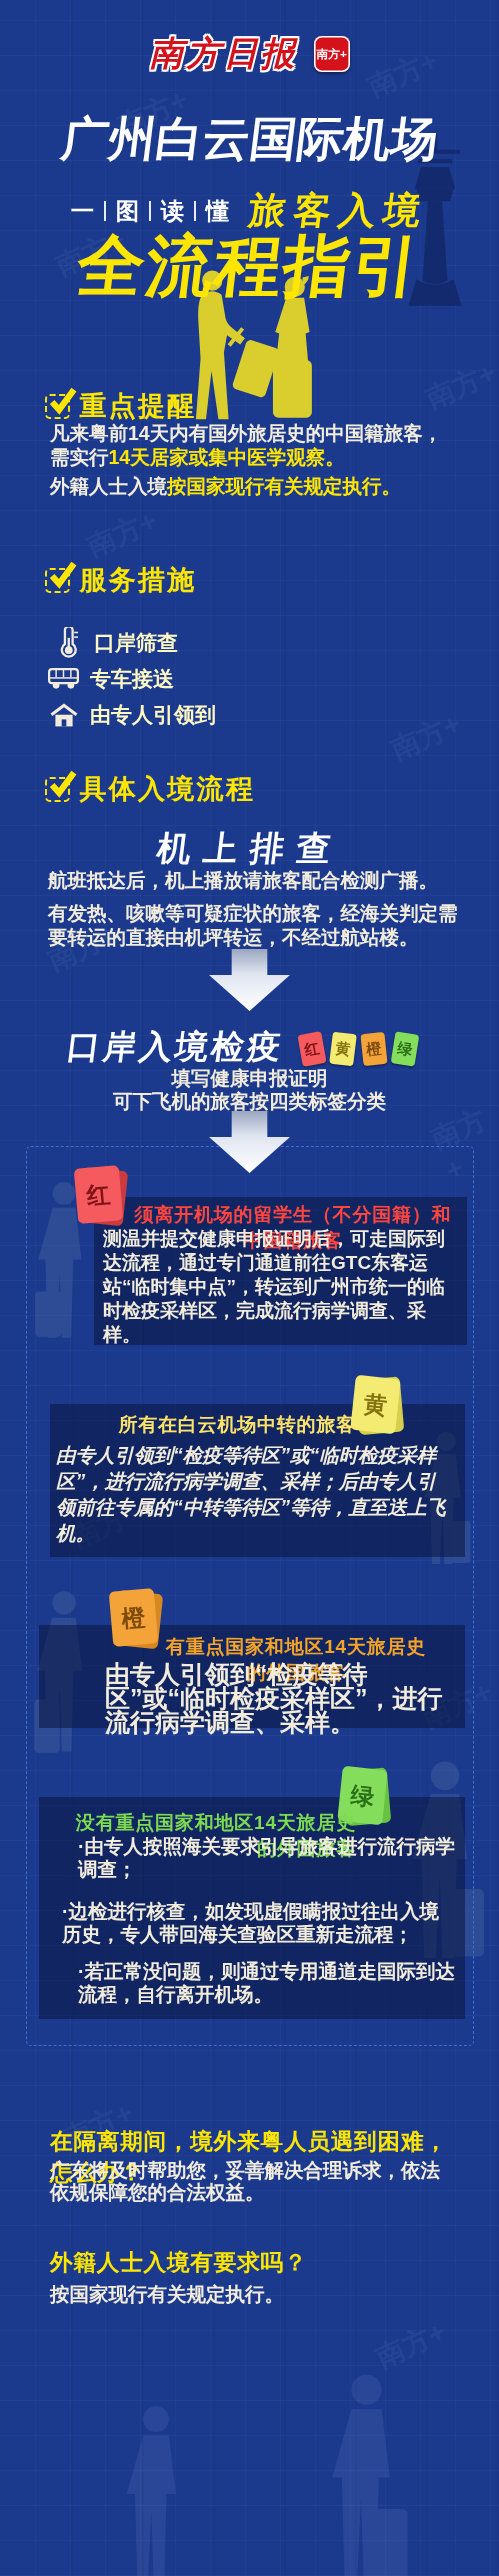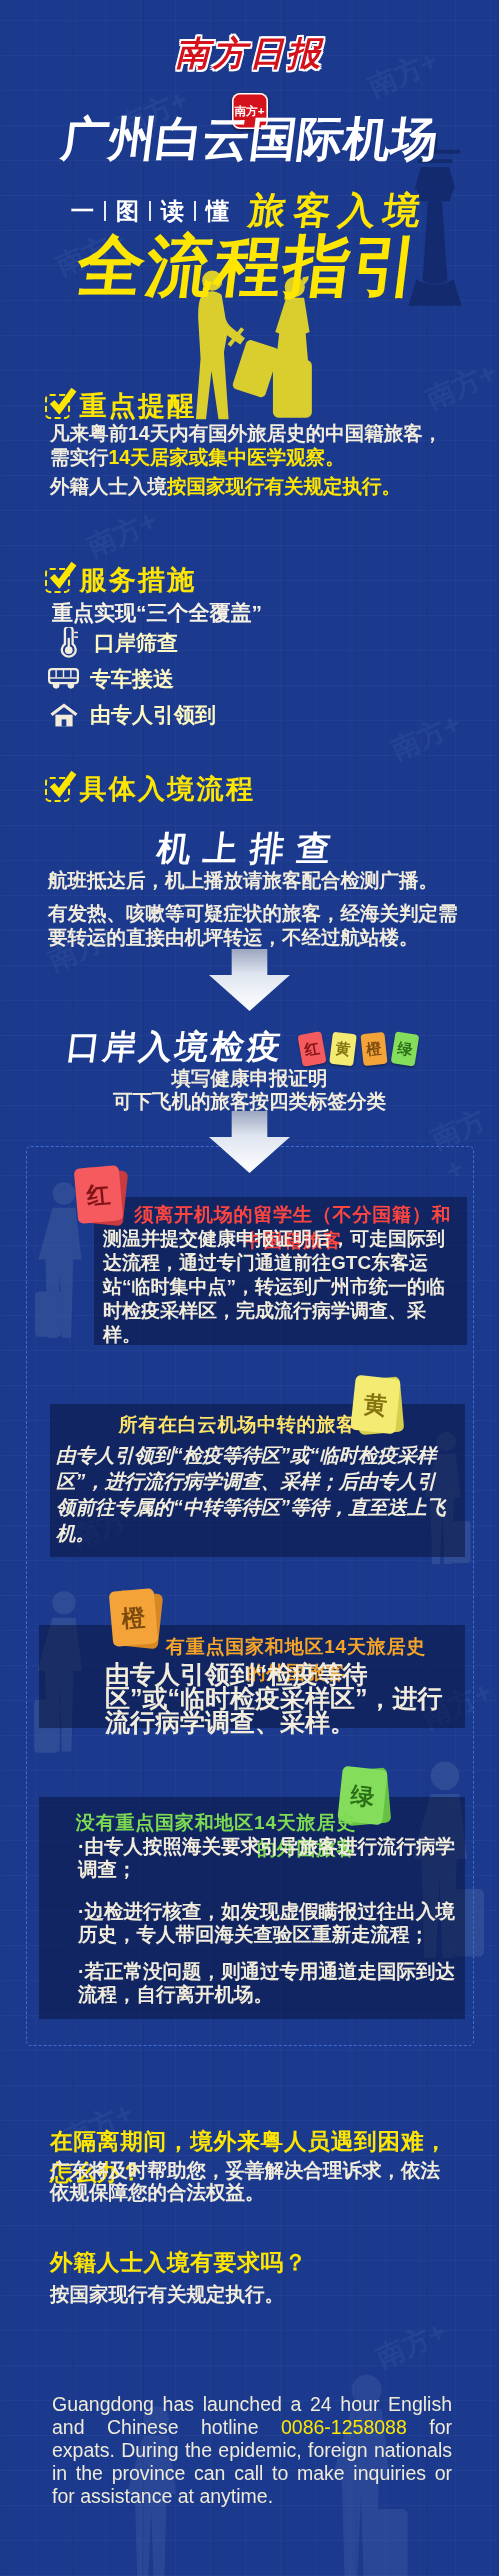--- a/index.html
+++ b/index.html
@@ -14,21 +14,21 @@
     content:"";position:absolute;inset:0;z-index:0;pointer-events:none;
     background:
       repeating-linear-gradient(90deg,rgba(0,0,40,.05) 0 1.6px,transparent 1.6px 71px),
       repeating-linear-gradient(0deg,rgba(140,170,255,.05) 0 0.8px,transparent 0.8px 35px),
       repeating-linear-gradient(90deg,rgba(140,170,255,.04) 0 0.8px,transparent 0.8px 35px);
   }
   .wm{position:absolute;z-index:0;color:#cfe0ff;opacity:.05;font-weight:900;font-size:28px;transform:rotate(-24deg);pointer-events:none;}
   .abs{position:absolute;}
 
   
-  .logo-row{left:0;right:0;top:31px;display:flex;justify-content:center;align-items:center;gap:16px;z-index:4;flex-direction:column;}
+  .logo-row{left:0;right:0;top:31px;display:flex;justify-content:center;align-items:center;gap:16px;z-index:4;}
   .brand{
     font-size:34px;font-weight:900;color:#d3121c;letter-spacing:3.1px;font-style:italic;
     text-shadow:-1.6px 0 #fff,1.6px 0 #fff,0 -1.6px #fff,0 1.6px #fff,-1.6px -1.6px #fff,1.6px 1.6px #fff,1.6px -1.6px #fff,-1.6px 1.6px #fff;
   }
   .app-icon{
     width:36px;height:36px;border-radius:7.8px;background:#d3121c;
     display:flex;align-items:center;justify-content:center;
     box-shadow:inset 0 0 0 1.6px #fff, 0 1.6px 3.1px rgba(0,0,0,.4);
   }
   .app-icon span{color:#fff;font-weight:900;font-size:11.7px;}
@@ -157,21 +157,20 @@
   </p>
 
   <div class="abs sec-head" style="left:45px;top:562px;">
     <span class="cb">
       <svg width="26.5" height="26.5" viewBox="0 0 34 34">
           <path d="M4 18 l9 10 L32 2" stroke="#ffe600" stroke-width="8" fill="none"></path>
         </svg>
     </span>
     <span class="label">服务措施</span>
   </div>
-  <div class="abs svc-sub" style="left:52px;top:599px;">重点实现“三个全覆盖”</div>
   <div class="abs svc-item" style="left:52px;top:627px;">
     <span class="ic">
       <svg width="20" height="31" viewBox="0 0 26 40">
         <path d="M9 4 a5 5 0 0 1 10 0 v18 a9 9 0 1 1 -10 0 z" fill="none" stroke="#f2ecdc" stroke-width="3"></path>
         <circle cx="14" cy="30" r="5" fill="#f2ecdc"></circle>
           <rect x="12.5" y="14" width="3" height="14" fill="#f2ecdc"></rect>
         <rect x="21" y="6" width="5" height="2" fill="#f2ecdc"></rect>
           <rect x="21" y="12" width="5" height="2" fill="#f2ecdc"></rect>
       </svg>
     </span>
@@ -286,32 +285,29 @@
   <div class="abs cat-head" style="left:160px;top:1634px;width:272px;text-align:center;color:#f5a427;">有重点国家和地区14天旅居史的外国旅客</div>
   <p class="abs body-txt" style="left:105px;top:1662px;width:353px;margin:0;font-size:25px;line-height:24px;">由专人引领到“检疫等待区”或“临时检疫采样区”，进行流行病学调查、采样。</p>
 
   <div class="abs panel" style="left:39px;top:1797px;width:426px;height:222px;"></div>
   <div class="abs tagcard tag-green" style="left:340px;top:1768px;">
     <span class="back"></span>
     <span class="front">绿</span>
   </div>
   <div class="abs cat-head" style="left:66px;top:1810px;width:290px;text-align:right;color:#7ddb52;">没有重点国家和地区14天旅居史的外国旅客</div>
   <p class="abs body-txt" style="left:78px;top:1835px;width:384px;margin:0;font-size:19.5px;line-height:23.4px;">·由专人按照海关要求引导旅客进行流行病学调查；</p>
-  <p class="abs body-txt" style="left:78px;top:1900px;width:384px;margin:0;font-size:19.5px;line-height:23.4px;">·边检进行核查，如发现虚假瞒报过往出入境历史，专人带回海关查验区重新走流程；</p>
+  <p class="abs body-txt" style="left:62px;top:1900px;width:384px;margin:0;font-size:19.5px;line-height:23.4px;">·边检进行核查，如发现虚假瞒报过往出入境历史，专人带回海关查验区重新走流程；</p>
   <p class="abs body-txt" style="left:78px;top:1960px;width:384px;margin:0;font-size:19.5px;line-height:23.4px;">·若正常没问题，则通过专用通道走国际到达流程，自行离开机场。</p>
 
   <div class="abs faq-q" style="left:50px;top:2126px;width:414px;">在隔离期间，境外来粤人员遇到困难，怎么办？</div>
   <p class="abs body-txt" style="left:50px;top:2159px;width:409px;margin:0;line-height:22px;">广东将及时帮助您，妥善解决合理诉求，依法依规保障您的合法权益。</p>
 
   <div class="abs faq-q" style="left:50px;top:2247px;width:414px;">外籍人士入境有要求吗？</div>
   <p class="abs body-txt" style="left:50px;top:2282px;width:409px;margin:0;">按国家现行有关规定执行。</p>
 
-  <p class="abs eng" style="left:52px;top:2393px;width:400px;margin:0;">
-    <span>Guangdong has launched a 24 hour English and Chinese hotline </span><span class="hl">0086-1258088</span><span> for expats. During the epidemic, foreign nationals in the province can call to make inquiries or for assistance at anytime.</span>
-  </p>
 
   <div class="abs sil sil-faint" style="left:109px;top:2404px;">
     <svg width="94" height="187" viewBox="0 0 60 160" fill="#cfe0ff">
         <circle cx="30" cy="13" r="11"></circle>
         <path d="M19 27 h22 l6 50 h-8 l-2 76 h-9 l-2 -62 -3 62 h-9 l-2 -76 h-7 z"></path>
       </svg>
   </div>
   <div class="abs sil sil-faint" style="left:312px;top:2372px;">
     <svg width="109" height="219" viewBox="0 0 60 160" fill="#cfe0ff">
         <circle cx="30" cy="13" r="11"></circle>

